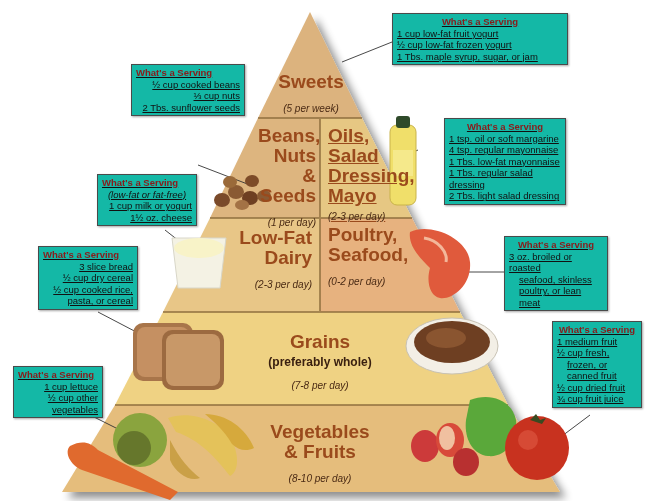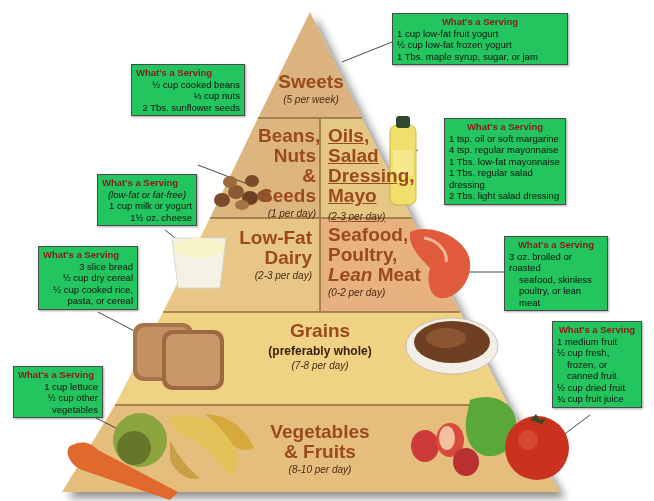--- a/index.html
+++ b/index.html
@@ -1,23 +1,23 @@
 <!DOCTYPE html>
 <html><head>
 <meta charset="utf-8">
 <style>
   html, body { margin:0; padding:0; background:#ffffff; }
   body { width:654px; height:501px; position:relative; overflow:hidden; font-family:"Liberation Sans", sans-serif; }
   #stage { position:absolute; left:0; top:0; width:654px; height:501px; }
   svg.pyr { position:absolute; left:0; top:0; }
   .lbl { position:absolute; text-align:center; color:#9a4a1c; font-weight:bold; line-height:1.05; }
   .lbl .name { font-size:19px; display:block; }
-  .lbl .sub { font-size:10px; font-style:italic; font-weight:normal; color:#4a2a14; display:block; margin-top:3px; }
+  .lbl .sub { font-size:10px; font-style:italic; font-weight:normal; color:#4a2a14; display:block; margin-top:12px; }
   .lbl .note { font-size:12px; font-weight:bold; color:#3a2010; display:block; margin-top:4px; }
-  .box { position:absolute; background:#22c55e; border:1px solid #4a4a4a; box-shadow:1px 1px 2px rgba(0,0,0,0.35); padding:2px 4px; font-size:9.5px; line-height:1.22; color:#111; }
+  .box { position:absolute; background:#14b8a6; border:1px solid #4a4a4a; box-shadow:1px 1px 2px rgba(0,0,0,0.35); padding:2px 4px; font-size:9.5px; line-height:1.22; color:#111;text-decoration:underline; }
   .box .hd { color:#8b1a1a; font-weight:bold; font-size:9.5px; display:block; text-align:center; }
   .box .ln { display:block; }
   .box.right .ln, .box.right .hd { text-align:right; }
   .box .it { font-style:italic; text-align:center; display:block; }
 </style>
 </head>
 <body>
 
 <div id="stage">
 
@@ -163,27 +163,26 @@
   <span class="sub" style="margin-top:6px;">(2-3 per day)</span>
 </div>
 
 <div class="lbl" style="left:232px;top:228px;width:80px;text-align:right;">
   <span class="name">Low-Fat</span>
   <span class="name">Dairy</span>
   <span class="sub">(2-3 per day)</span>
 </div>
 
 <div class="lbl" style="left:328px;top:225px;width:100px;text-align:left;">
+  <span class="name">Poultry,</span>
   <span class="name">Seafood,</span>
-  <span class="name">Poultry,</span>
-  <span class="name"><i>Lean</i><span> Meat</span></span>
   <span class="sub">(0-2 per day)</span>
 </div>
 
-<div class="lbl" style="left:250px;top:321px;width:140px;">
+<div class="lbl" style="left:250px;top:332px;width:140px;">
   <span class="name">Grains</span>
   <span class="note">(preferably whole)</span>
   <span class="sub">(7-8 per day)</span>
 </div>
 
 <div class="lbl" style="left:250px;top:422px;width:140px;">
   <span class="name">Vegetables</span>
   <span class="name">&amp; Fruits</span>
   <span class="sub">(8-10 per day)</span>
 </div>

